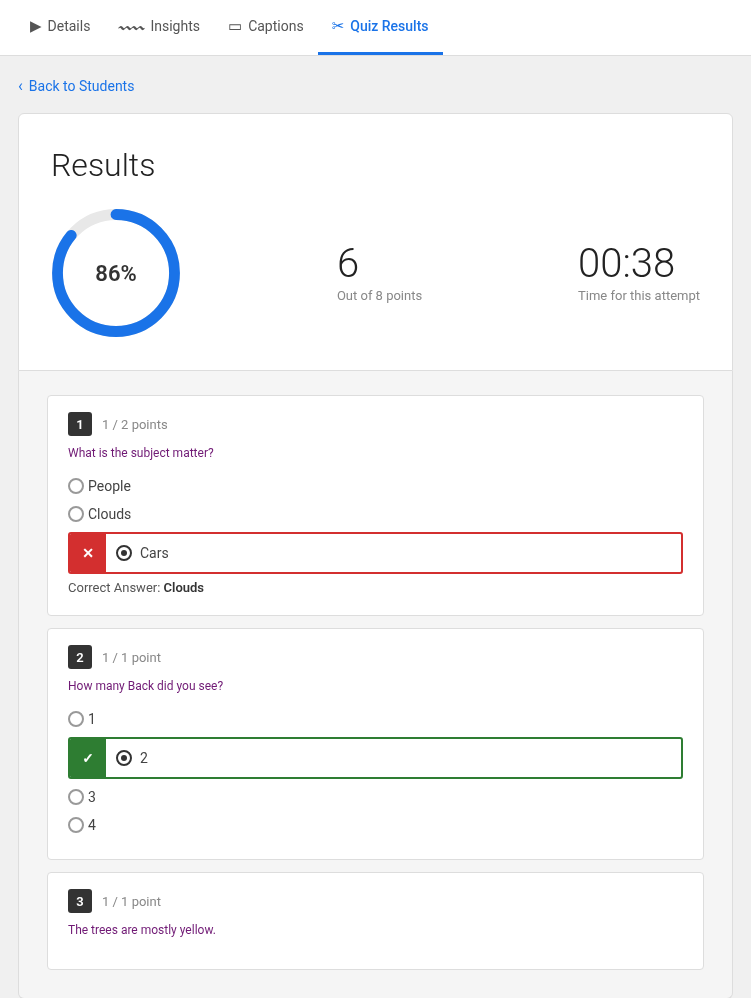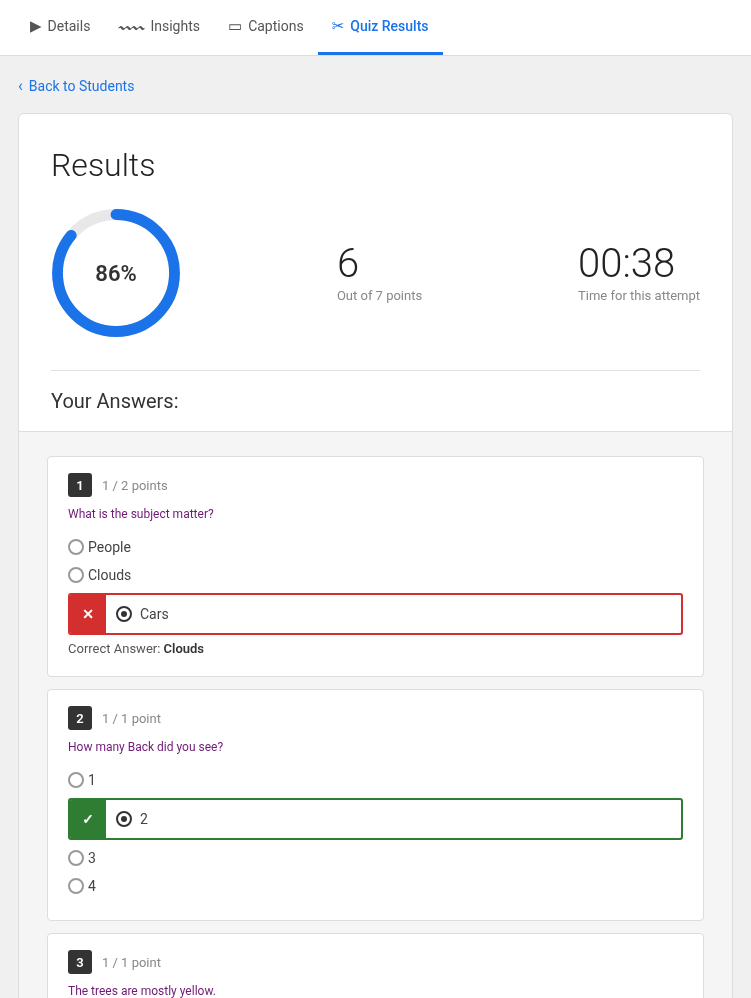--- a/index.html
+++ b/index.html
@@ -286,32 +286,29 @@
       <div class="donut-wrapper">
         <svg class="donut-svg" viewBox="0 0 120 120">
           <circle class="donut-track" cx="60" cy="60" r="54"></circle>
           <circle class="donut-progress" cx="60" cy="60" r="54" style="stroke-dasharray: 339.29; stroke-dashoffset: 47.5;"></circle>
         </svg>
         <div class="donut-label">86%</div>
       </div>
 
       <div class="score-stat">
         <span class="big-num">6</span>
-        <span class="sub-label">Out of 7 points</span>
+        <span class="sub-label">Out of 8 points</span>
       </div>
 
       <div class="score-stat">
         <span class="big-num">00:38</span>
         <span class="sub-label">Time for this attempt</span>
       </div>
     </div>
 
-    <div style="border-top:1px solid #e0e0e0; padding-top:18px; padding-bottom:18px;">
-      <div style="font-size:20px; font-weight:400; color:#333;">Your Answers:</div>
-    </div>
   </div>
 
   <div style="background:#f5f5f5; border:1px solid #ddd; border-top:none; border-radius:0 0 6px 6px; padding:12px 28px 28px 28px;">
 
     <div class="q-block">
       <div class="q-header">
         <div class="q-number-badge">1</div>
         <span class="q-points">1 / 2 points</span>
       </div>
       <div class="q-text">What is the subject matter?</div>

